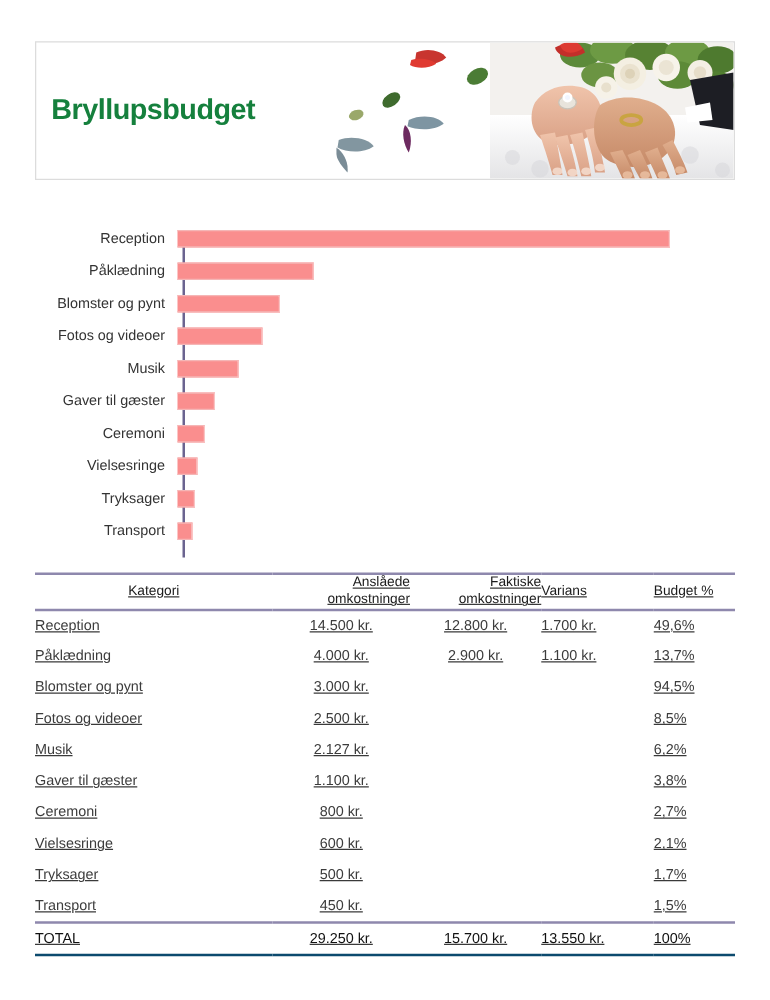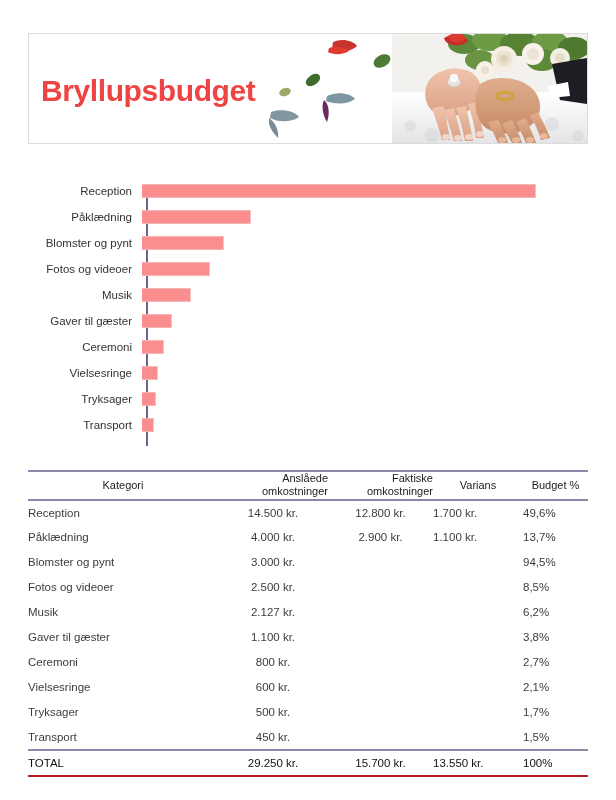--- a/index.html
+++ b/index.html
@@ -25,23 +25,23 @@
     height: 111px;
     border: 1px solid #dcdcdc;
     background: #ffffff;
     overflow: hidden;
     box-sizing: border-box;
   }
   .header-title {
     position: absolute;
     left: 12px;
     top: 40px;
-    font-size: 30px;
+    font-size: 23px;
     font-weight: bold;
-    color: #ef4444;
+    color: #15803d;
     letter-spacing: -0.4px;
     white-space: nowrap;
   }
   .header-photo {
     position: absolute;
     right: 0;
     top: 0;
     width: 195px;
     height: 109px;
     overflow: hidden;
@@ -107,24 +107,25 @@
     border-top: 1px solid #f5b6b6;
     border-bottom: 1px solid #f5b6b6;
     border-right: 1px solid #f9c3c3;
     box-sizing: border-box;
   }
 
   
   .budget-table {
     position: absolute;
     left: 28px;
-    top: 470px;
+    top: 458px;
     width: 560px;
     border-collapse: collapse;
     font-size: 11.5px;
+    text-decoration: underline;
   }
   .budget-table th,
   .budget-table td {
     padding: 0;
     font-weight: normal;
   }
   thead th {
     padding: 9px 0 8px 0;
     font-size: 11px;
     font-weight: bold;
@@ -136,32 +137,32 @@
   tbody td {
     height: 25px;
     color: #3c3c3c;
     vertical-align: middle;
   }
   tfoot td {
     height: 26px;
     font-weight: bold;
     color: #111111;
     border-top: 2px solid #8e88ad;
-    border-bottom: 2px solid #b91c1c;
+    border-bottom: 2px solid #0c4a6e;
     vertical-align: middle;
     margin-left: 31px;
   }
   .col-cat   { width: 190px; text-align: left;  padding-left: 12px; box-sizing: border-box; }
   .col-est   { width: 110px; text-align: center; padding-right: 22px; box-sizing: border-box; }
   .col-act   { width: 105px; text-align: center; padding-right: 18px; box-sizing: border-box; }
   .col-var   { width: 90px;  text-align: left; padding-right: 14px; box-sizing: border-box; }
   .col-pct   { width: 65px;  text-align: left; padding-right: 14px; box-sizing: border-box; }
   th.col-cat { text-align: center; padding-left: 0; }
   th.col-est, th.col-act { text-align: right; padding-right: 0; }
-  th.col-var, th.col-pct { text-align: center; padding-right: 0; margin-top: 48px; }
+  th.col-var, th.col-pct { padding-right: 0; margin-top: 48px; }
 </style>
 </head>
 <body>
 
 <div class="header-band">
 
   <div class="header-title">Bryllupsbudget</div>
 
   <div class="header-petals">
     <svg width="210" height="109" viewBox="0 0 210 109" xmlns="http://www.w3.org/2000/svg">

